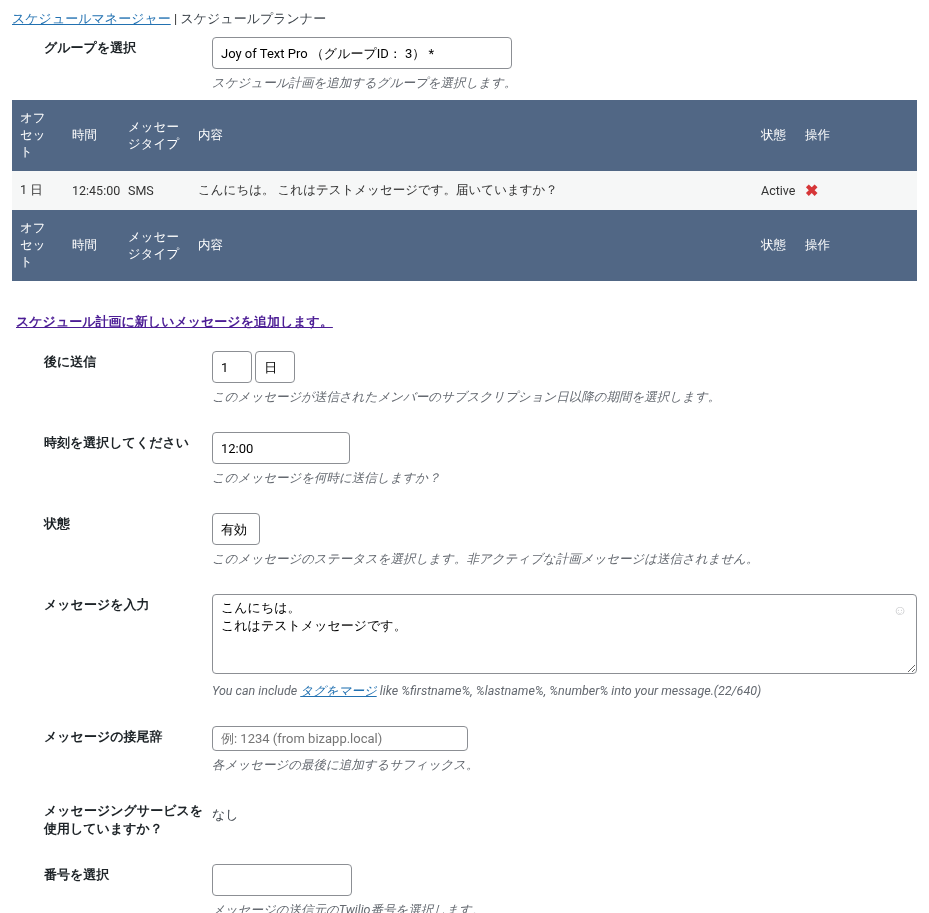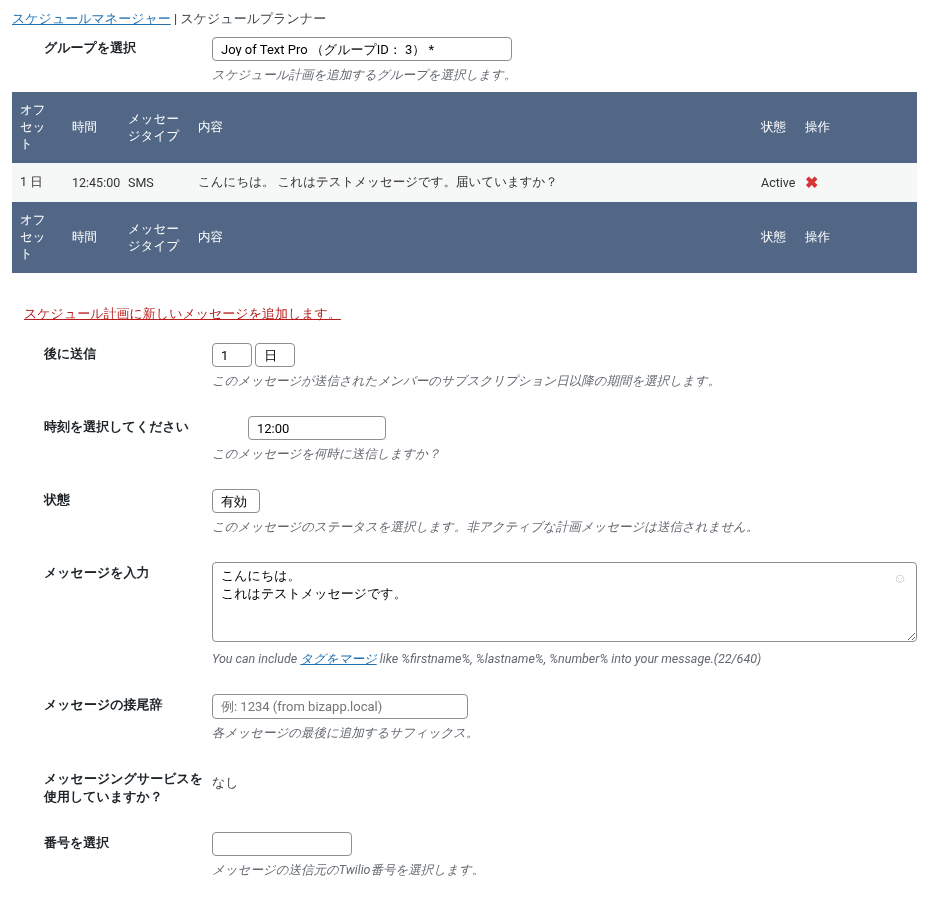--- a/index.html
+++ b/index.html
@@ -19,47 +19,47 @@
 .form-label { width: 168px; flex-shrink: 0; font-weight: 600; font-size: 13px; padding-top: 2px; color:#1d2327;margin-left:32px; }
 .form-field { flex: 1; }
 .form-field select, .form-field input[type=text], .form-field textarea {
   border: 1px solid #8c8f94;
   border-radius: 4px;
   background: #fff;
   padding: 4px 8px;
   font-size: 13px;
   font-family: inherit;
 }
-.form-field select { padding-right: 12px; background: #fff; height: 24px; }
+.form-field select { padding-right: 12px; background: #fff; height: 32px; }
 .form-field .wide-select { width: 300px; }
 .form-field .help { font-style: italic; color: #646970; font-size: 12.5px; margin-top: 6px; display:block; }
 .form-field .help a { color: #2271b1; text-decoration: underline; font-style: italic; }
 
 .section-gap { height: 18px; }
 
 table.sched { width: 100%; border-collapse: collapse; margin-bottom: 18px; table-layout: fixed;}
 table.sched th, table.sched td { padding: 10px 8px; text-align: left; font-size: 12.5px; vertical-align: middle; }
 table.sched th { background: #516785; color: #fff; font-weight: 400; }
 table.sched td { background: #f6f7f7; color:#333; }
 .col-offset { width: 52px; margin-left: 16px; }
 .col-time { width: 56px; }
 .col-type { width: 70px; }
 .col-content { }
 .col-status { width: 44px; }
 .col-action { width: 120px; }
 
-.subhead { font-weight: 400; text-decoration: underline; font-size: 13px; margin: 14px 12px 20px; display:inline-block; color:#b91c1c;}
+.subhead { font-weight: 700; text-decoration: underline; font-size: 13px; margin: 14px 4px 20px; display:inline-block; color:#4c1d95;}
 
 .msg-textarea { width: 100%; min-height: 80px; resize: vertical; position: relative; padding:6px 8px; }
 .msg-wrap { position: relative; }
 .smiley { position: absolute; right: 10px; top: 8px; color: #c3c4c7; font-size: 14px; pointer-events:none;}
 
 .suffix-input, .sender-input { width: 256px; }
 .num-select { width: 140px; }
-.time-select { width: 138px; margin-left: 36px; }
+.time-select { width: 138px; }
 .small-select { width: auto; min-width: 40px; }
 .del-icon { color: #d63638; font-weight: bold; font-size: 16px; cursor:pointer;}
 .blurred { filter: blur(4px); color:#999; background:#eee; display:inline-block; width:90px; height:14px; border-radius:2px;}
 select { appearance: none; -webkit-appearance: none; background-image: linear-gradient(45deg, transparent 50%, #555 50%), linear-gradient(135deg, #555 50%, transparent 50%); background-position: calc(100% - 14px) 12px, calc(100% - 10px) 12px; background-size: 4px 4px, 4px 4px; background-repeat: no-repeat; }
 </style>
 </head>
 <body>
 
 
 

